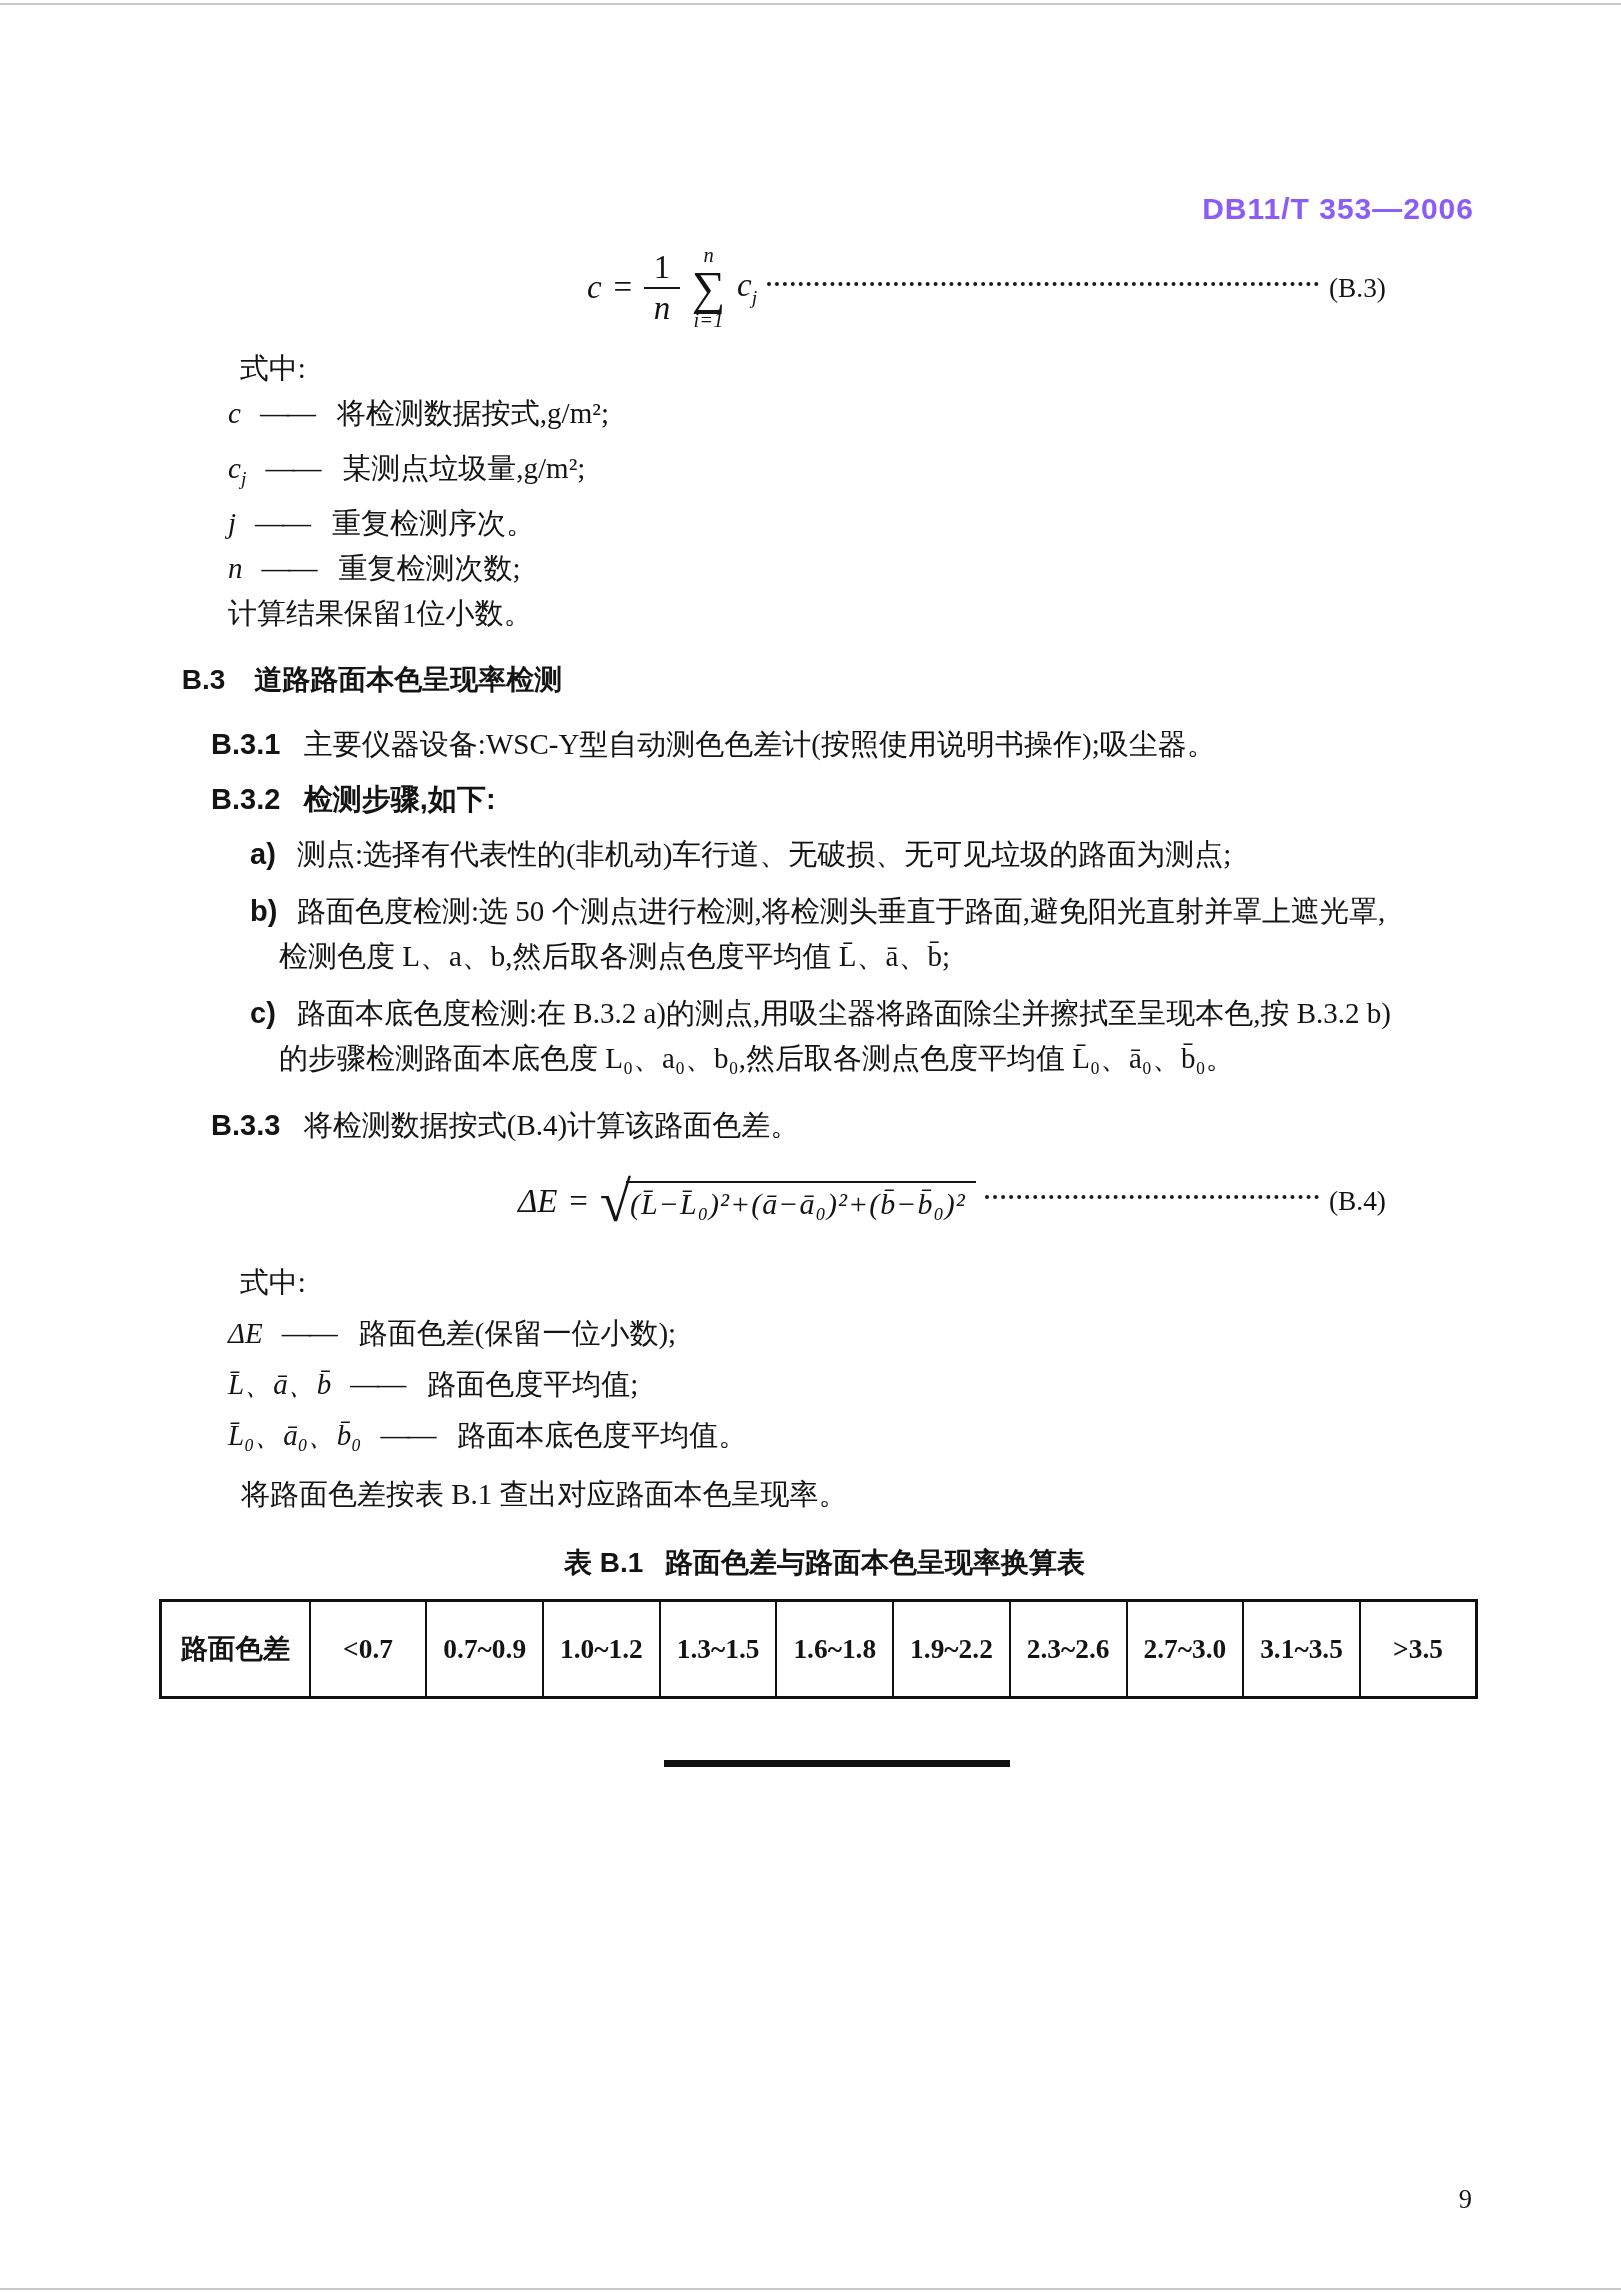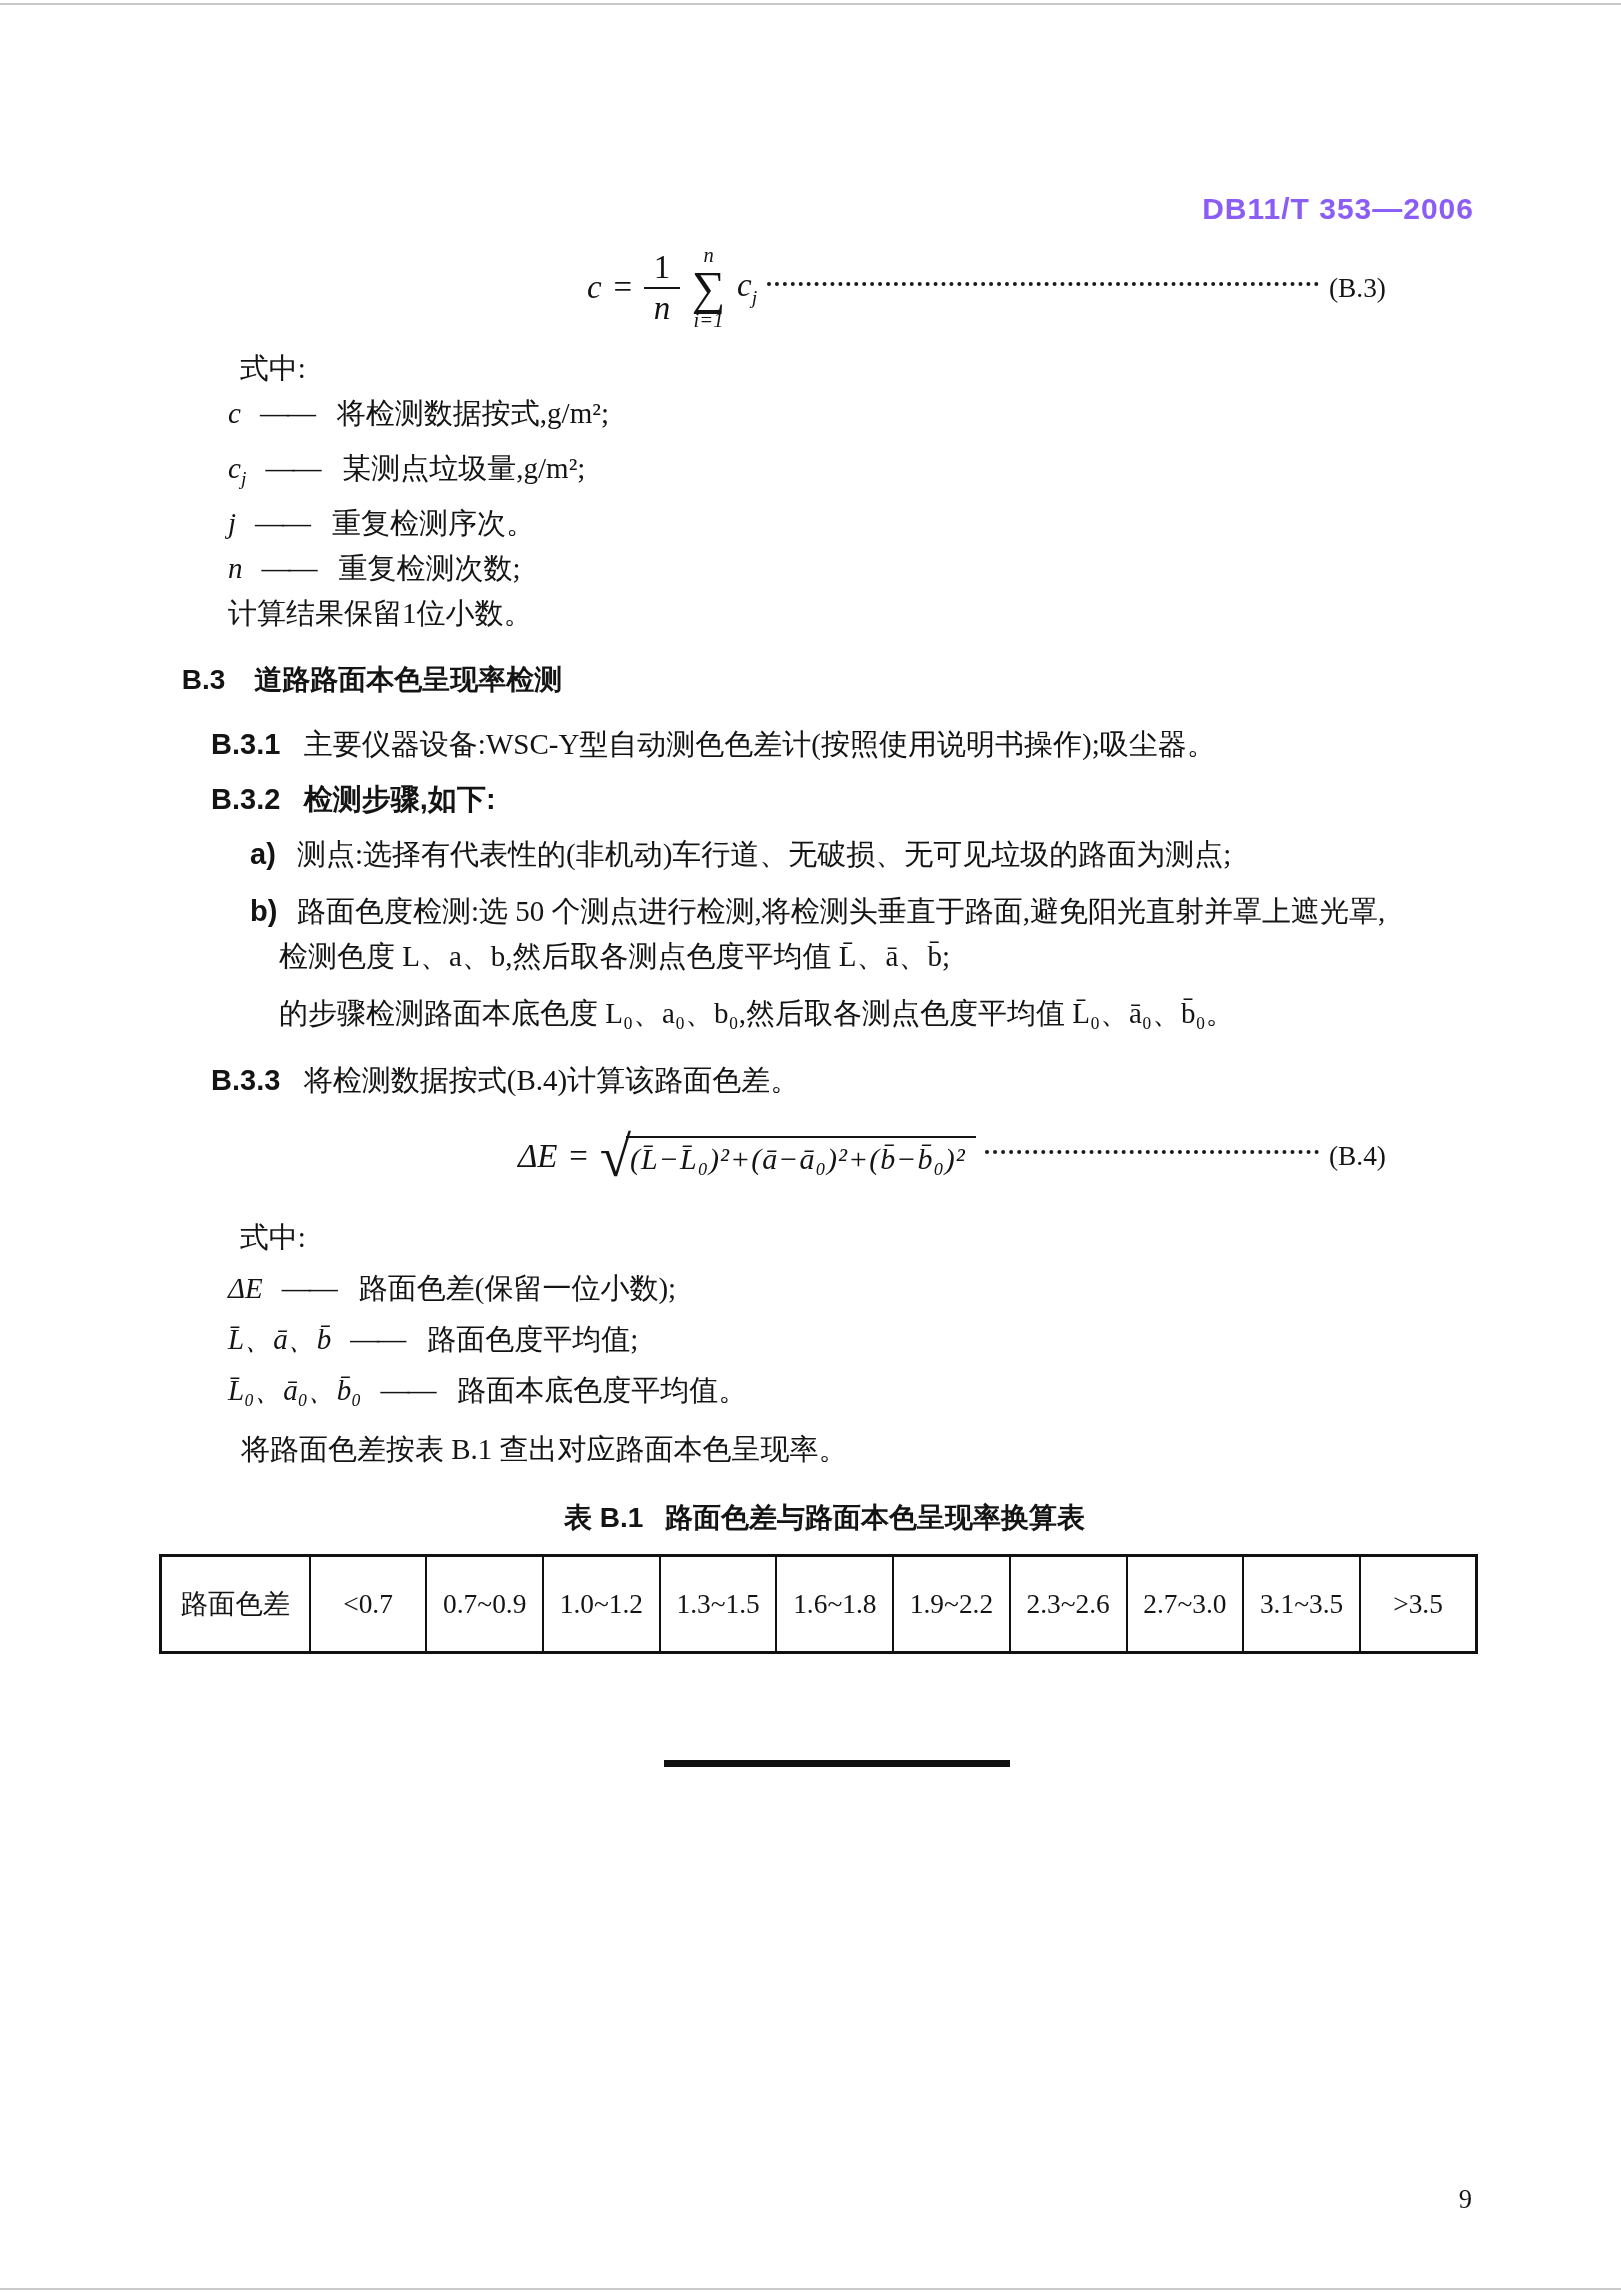--- a/index.html
+++ b/index.html
@@ -71,21 +71,21 @@
 
   
   .tbl-caption { margin-top:29px; text-align:center;
                  font-family:"Liberation Sans","DejaVu Sans",sans-serif;
                  font-weight:700; font-size:28px; }
   .tbl-caption .cap-label { margin-right:21.6px; }
   table.tbl { margin:17.6px 0 0 -7.8px; width:1319px; border-collapse:collapse;
               table-layout:fixed; border:3.9px solid #111;
               font-size:27.4px; font-family:"Liberation Serif","DejaVu Serif",serif; }
   table.tbl td { border:2.9px solid #111; text-align:center; vertical-align:middle; padding:0; }
-  tr.r1 td { height:94px; }
+  tr.r1 td { height:94px;font-weight:bold; }
   tr.r2 td { height:123px; }
   .hdr2 div { line-height:39px; }
 
   
   .end-line { position:absolute; left:664px; top:1760px; width:346px; height:6.9px; background:#111; }
   .page-num { position:absolute; right:149px; top:2184px; font-size:26.5px; }
 </style>
 </head>
 <body>
 
@@ -155,20 +155,21 @@
     </div>
 
     <div class="step">
       <div class="step-l1"><span class="step-label">a)</span><span>测点:选择有代表性的(非机动)车行道、无破损、无可见垃圾的路面为测点;</span></div>
     </div>
     <div class="step">
       <div class="step-l1"><span class="step-label">b)</span><span>路面色度检测:选 50 个测点进行检测,将检测头垂直于路面,避免阳光直射并罩上遮光罩,</span></div>
       <div class="step-l2">检测色度 L、a、b,然后取各测点色度平均值 L̄、ā、b̄;</div>
     </div>
     <div class="step">
+      <div class="step-l1"><span class="step-label">c)</span><span>路面本底色度检测:在 B.3.2 a)的测点,用吸尘器将路面除尘并擦拭至呈现本色,按 B.3.2 b)</span></div>
       <div class="step-l2">的步骤检测路面本底色度 L₀、a₀、b₀,然后取各测点色度平均值 L̄₀、ā₀、b̄₀。</div>
     </div>
 
     <div class="clause">
       <span class="clause-num">B.3.3</span><span>将检测数据按式(B.4)计算该路面色差。</span>
     </div>
 
     <div class="formula-row b4">
       <span class="f-indent-b4"></span>
       <span class="math">

